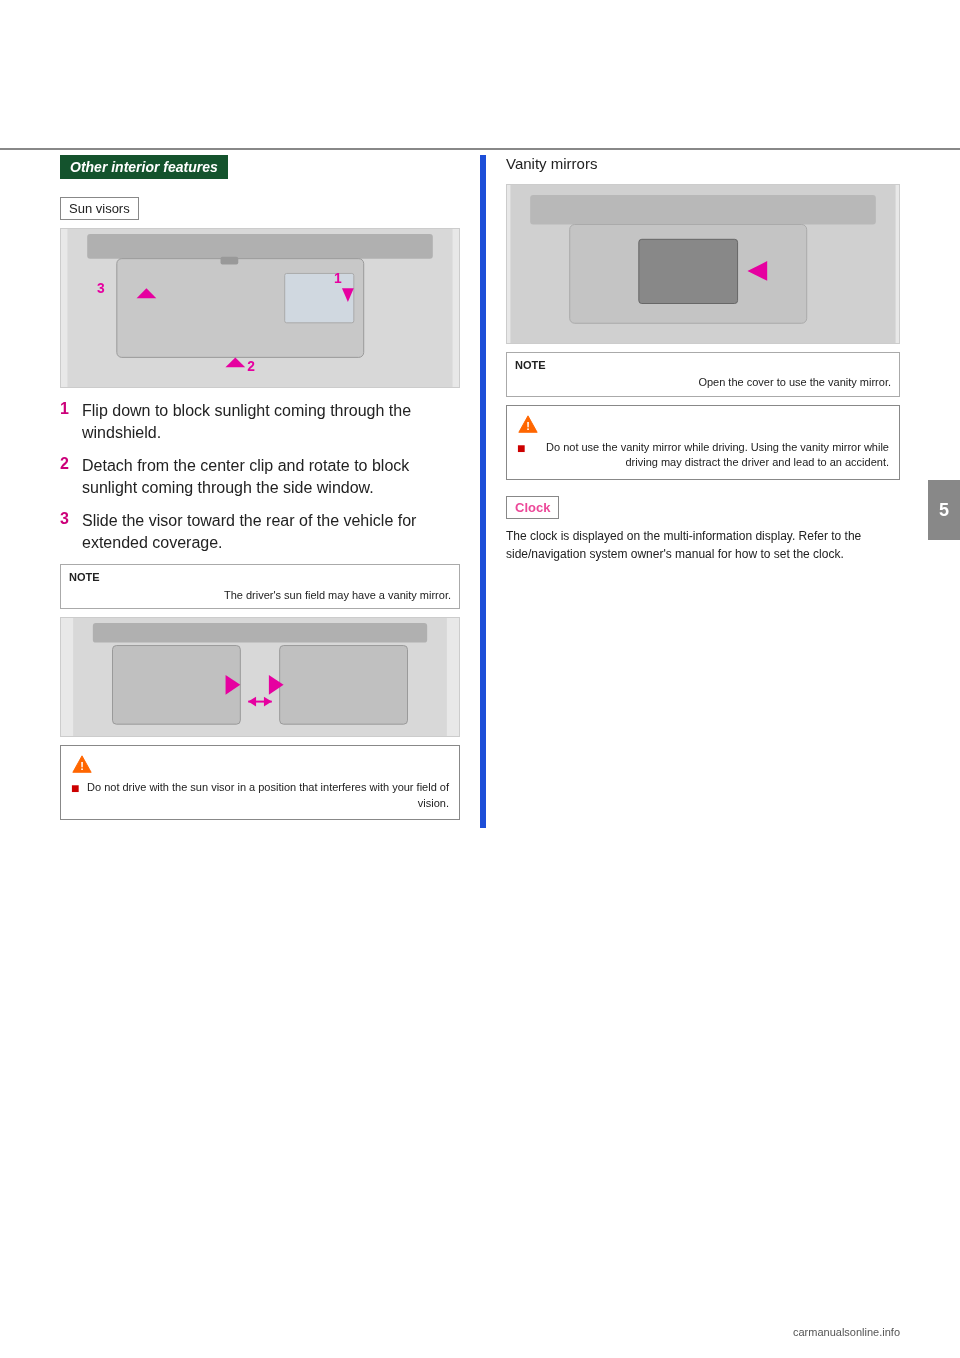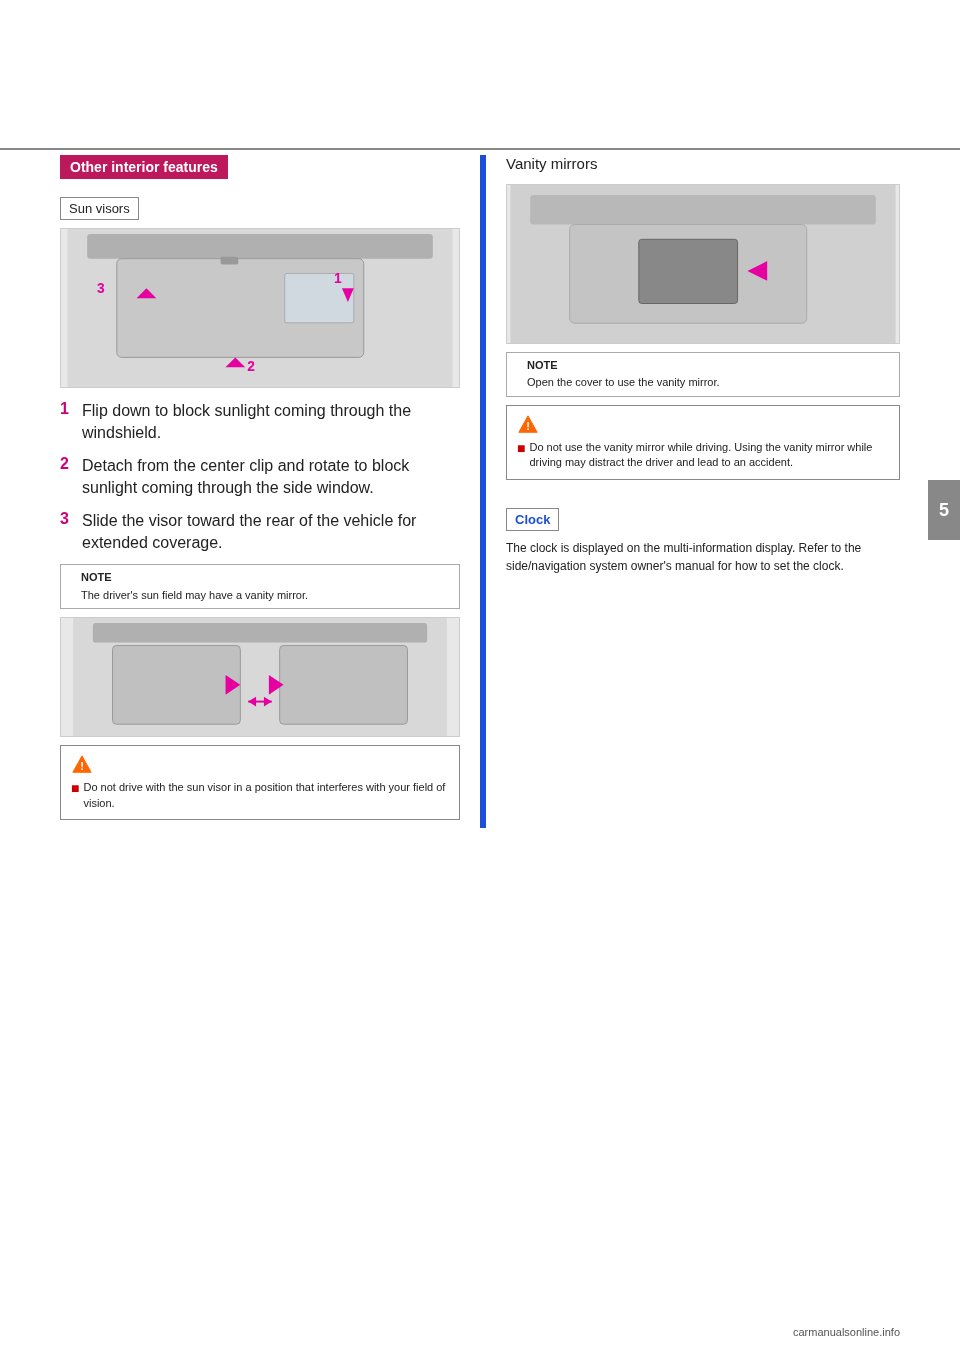--- a/index.html
+++ b/index.html
@@ -55,27 +55,28 @@
       width: 420px;
       padding-right: 20px;
     }
     .right-col {
       width: 420px;
       padding-left: 20px;
       border-left: 6px solid #1d4ed8;
     }
     
     .section-header {
-      background: #be185d;
+      background: #14532d;
       color: #fff;
       padding: 4px 10px;
       font-size: 14px;
       font-weight: bold;
       display: inline-block;
       margin-bottom: 10px;
+      font-style: italic;
     }
     .subsection-header {
       background: #fff;
       color: #222;
       border: 1px solid #888;
       padding: 3px 8px;
       font-size: 13px;
       font-weight: normal;
       display: inline-block;
       margin-bottom: 8px;
@@ -140,25 +141,26 @@
     }
     .warning-bullet {
       color: #cc0000;
       font-size: 14px;
       margin-right: 4px;
     }
     .warning-text {
       font-size: 11px;
       line-height: 1.4;
       color: #222;
+      text-align: right;
     }
     
     .note-box {
       border: 1px solid #aaa;
-      padding: 5px 20px;
+      padding: 5px 8px;
       margin-bottom: 8px;
       font-size: 11px;
       line-height: 1.4;
     }
     .note-header {
       font-size: 11px;
       font-weight: bold;
       margin-bottom: 2px;
     }
     
@@ -173,27 +175,27 @@
     .plain-header {
       font-size: 15px;
       font-weight: normal;
       color: #222;
       margin-bottom: 10px;
       padding-bottom: 2px;
     }
     
     .clock-header {
       background: #fff;
-      color: #1d4ed8;
+      color: #ec4899;
       border: 1px solid #888;
       padding: 3px 8px;
       font-size: 13px;
       font-weight: bold;
       display: inline-block;
-      margin-top: 20px;
+      margin-top: 8px;
       margin-bottom: 8px;
     }
     .body-text {
       font-size: 12px;
       line-height: 1.5;
       color: #222;
       margin-bottom: 6px;
     }
   </style>
 </head>

